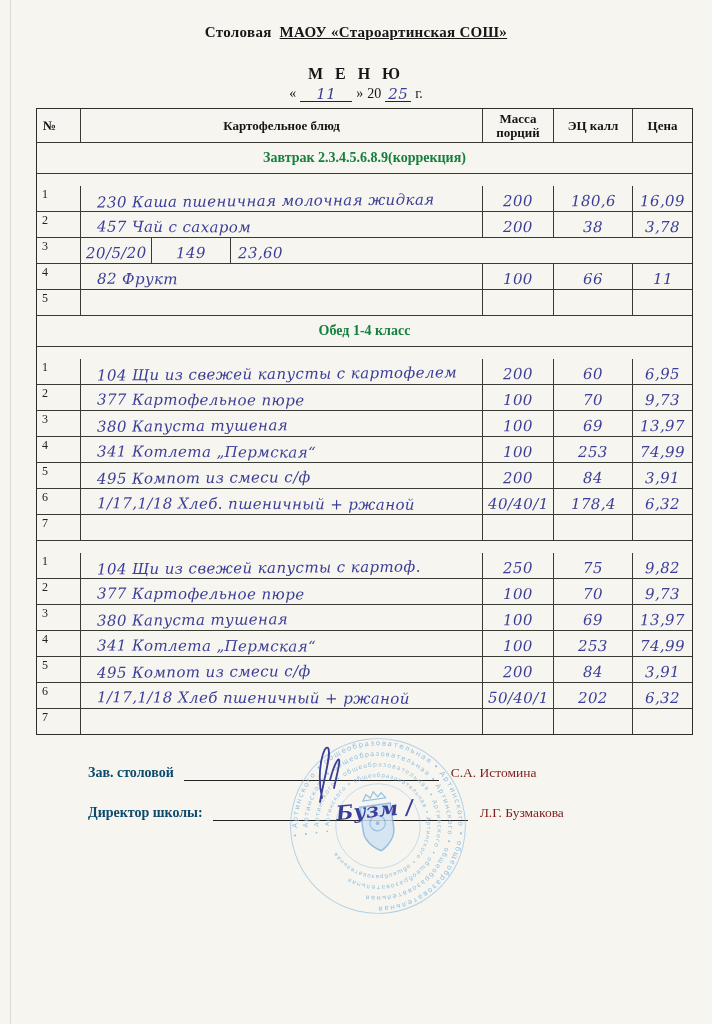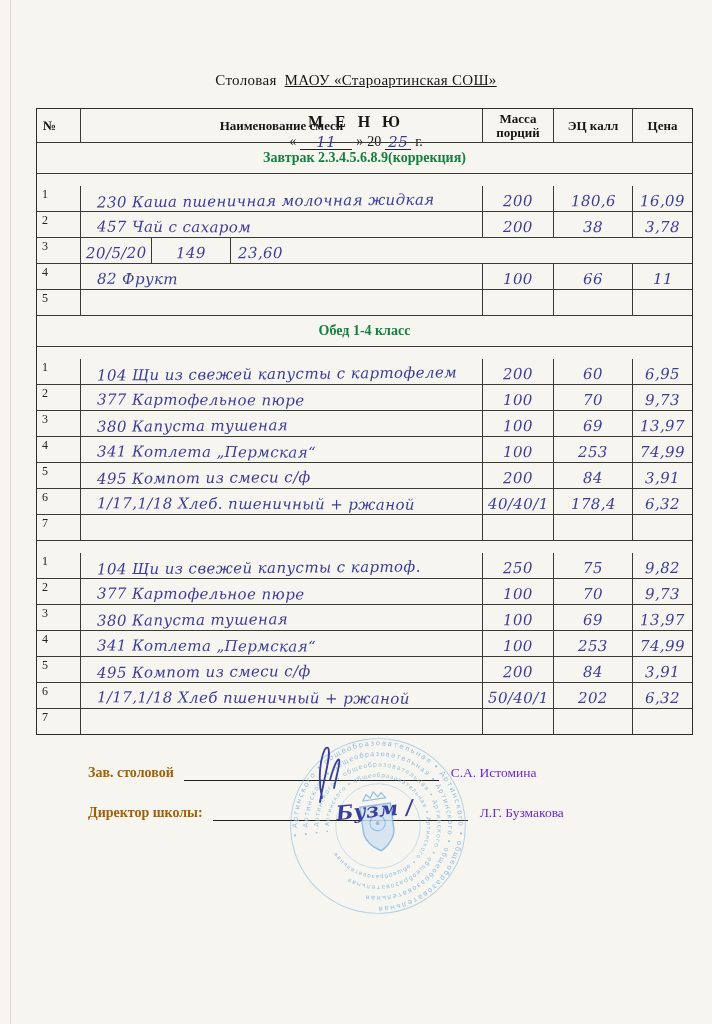--- a/index.html
+++ b/index.html
@@ -2,21 +2,21 @@
 <html><head>
 <meta charset="utf-8">
 <style>
   html,body{margin:0;padding:0;}
   body{width:712px;height:1024px;background:#e9e7e0;font-family:"Liberation Serif",serif;}
   .doc{position:relative;width:712px;height:1024px;background:#f7f5ef;overflow:hidden;}
   .doc::before{content:"";position:absolute;left:10px;top:0;bottom:0;width:1px;background:#ded9ce;}
 
   
   .hdr{ text-align:center; padding-top:24px; color:#171717;}
-  .org-line{font-size:15px;font-weight:normal;letter-spacing:.3px;margin-top:48px;}
+  .org-line{font-size:15px;font-weight:bold;letter-spacing:.3px;}
   .org-name{text-decoration:underline;margin-left:8px;}
   .menu-title{font-size:16px;font-weight:bold;letter-spacing:4px;margin-top:24px;}
   .date-line{font-size:14px;margin-top:2px;display:flex;justify-content:center;align-items:flex-end;gap:4px;color:#171717;}
   .blank{display:inline-block;border-bottom:1.2px solid #222;height:16px;vertical-align:bottom;}
   .b-day{width:52px;text-align:center;}
   .b-month{width:238px;text-align:left;padding-left:52px;}
   .b-year{width:26px;text-align:center;}
 
   
   .hw{font-family:"DejaVu Serif",serif;font-style:italic;color:#3b3e98;letter-spacing:.4px;}
@@ -47,23 +47,23 @@
   .drow .cell{display:flex;align-items:flex-end;}
   .drow .c-num{align-items:flex-start;}
   .drow .c-name{padding:0 4px 1px 16px;white-space:nowrap;}
   .drow .c-mass,.drow .c-energy,.drow .c-price{justify-content:center;padding-bottom:1px;}
   .drow:nth-child(odd) .hw{transform:rotate(-.5deg);}
   .drow:nth-child(even) .hw{transform:rotate(.3deg);}
 
   
   .sig-block{position:absolute;left:88px;top:765px;width:560px;}
   .sig-row{display:flex;align-items:flex-end;margin-bottom:24px;}
-  .sig-label{font-weight:bold;font-size:14px;color:#a16207;white-space:nowrap;}
+  .sig-label{font-weight:bold;font-size:14px;color:#0c4a6e;white-space:nowrap;}
   .sig-line{width:255px;border-bottom:1.4px solid #222;height:14px;margin-left:10px;}
-  .sig-name{font-size:13.5px;color:#6d28d9;margin-left:12px;white-space:nowrap;}
+  .sig-name{font-size:13.5px;color:#7f1d1d;margin-left:12px;white-space:nowrap;}
 
   .stamp{position:absolute;left:282px;top:730px;width:192px;height:192px;opacity:.82;transform:rotate(-8deg);pointer-events:none;}
   .paraph{position:absolute;left:300px;top:736px;pointer-events:none;}
   .autograph{position:absolute;left:336px;top:798px;font-size:20px;font-weight:bold;transform:rotate(-5deg);white-space:nowrap;}
 </style>
 </head>
 <body>
 
 <div class="doc">
 
@@ -78,21 +78,21 @@
       <span>»</span>
       <span>20</span>
       <span class="blank b-year"><span class="hw hw-lg">25</span></span>
       <span>г.</span>
     </div>
   </div>
 
   <div class="menu-table">
     <div class="trow thead">
       <div class="cell c-num">№</div>
-      <div class="cell c-name">Наименование смеси</div>
+      <div class="cell c-name">Картофельное блюд</div>
       <div class="cell c-mass">Масса порций</div>
       <div class="cell c-energy">ЭЦ калл</div>
       <div class="cell c-price">Цена</div>
     </div>
 
     <div class="section-band">Завтрак 2.3.4.5.6.8.9(коррекция)</div>
     <div class="section-gap"></div>
     <div>
         <div class="trow drow">
       <div class="cell c-num">1</div>

